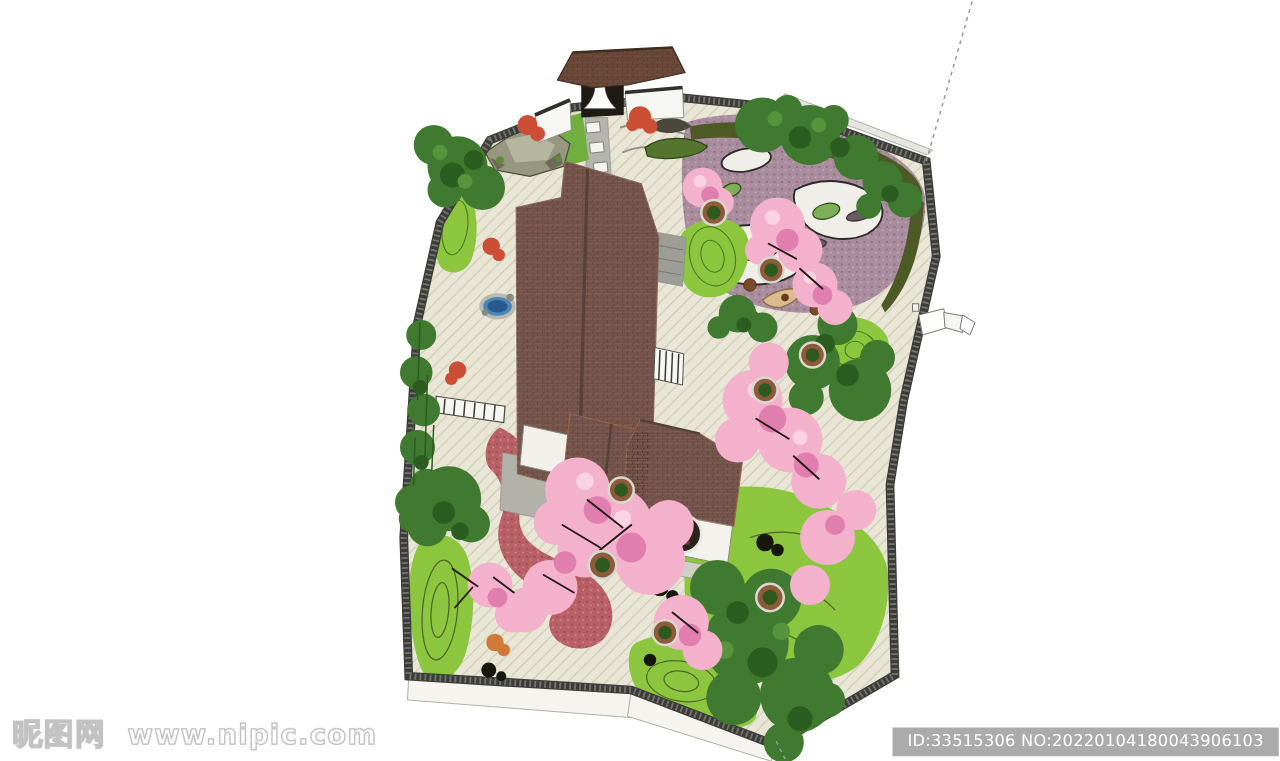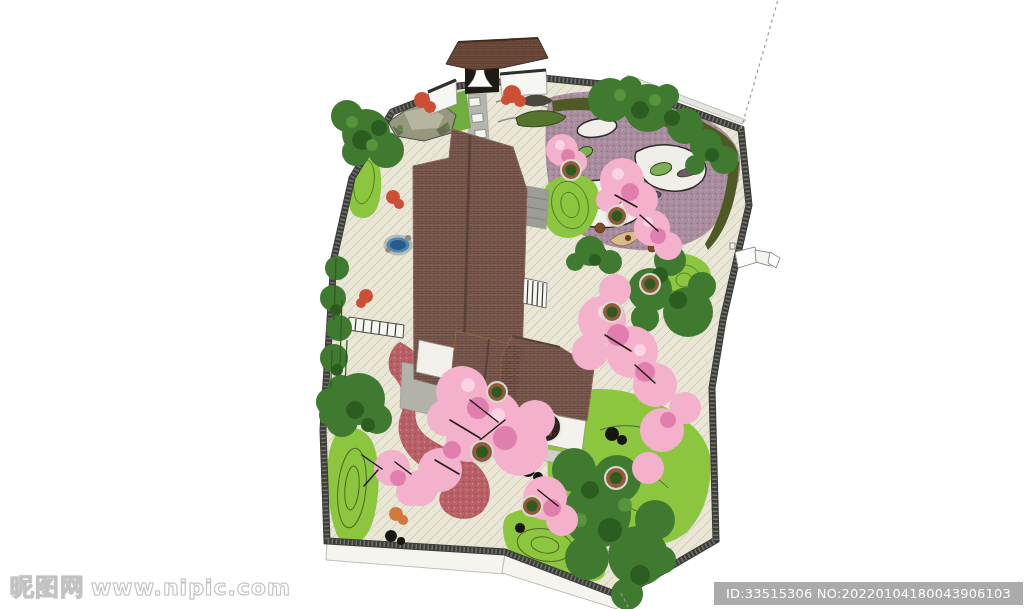--- a/index.html
+++ b/index.html
@@ -2,21 +2,21 @@
 <html><head>
 <meta charset="utf-8">
 <style>
   html,body{margin:0;padding:0;background:#fff;}
   #stage{position:relative;width:1024px;height:609px;background:#fff;overflow:hidden;
          font-family:"DejaVu Sans","Liberation Sans",sans-serif;}
   svg{position:absolute;left:0;top:0;}
   .watermark{position:absolute;left:10px;top:571px;font-size:22px;font-weight:700;color:#fff;
              letter-spacing:1px;-webkit-text-stroke:1px #c2c2c2;
              text-shadow:0 0 1px #cfcfcf,0 0 2px #d8d8d8;white-space:nowrap;}
-  .watermark .logo{font-size:24px;margin-right:6px;}
+  .watermark .logo{font-size:24px;margin-right:17px;}
   .id-badge{position:absolute;right:1px;top:582px;height:23px;min-width:248px;box-sizing:border-box;
             background:#ababab;color:#fff;font-size:13px;line-height:23px;text-align:center;
             padding:0 12px;letter-spacing:.2px;}
   
   .td{fill:#2b5c20}.tl{fill:#57953c}.bd{fill:#e07fae}.bl{fill:#fbd3e3}
   .mo{fill:#d07a3a}.blk{fill:#17170f}
   .contour{fill:none;stroke:#4e7a24;stroke-width:.9}
   .contour-dk{fill:none;stroke:#50652a;stroke-width:1}
   .dash{stroke:#9a9a9a;stroke-width:1.2;stroke-dasharray:3 3.5;fill:none}
   .stone-line{fill:none;stroke:#8f8f85;stroke-width:1.5}

